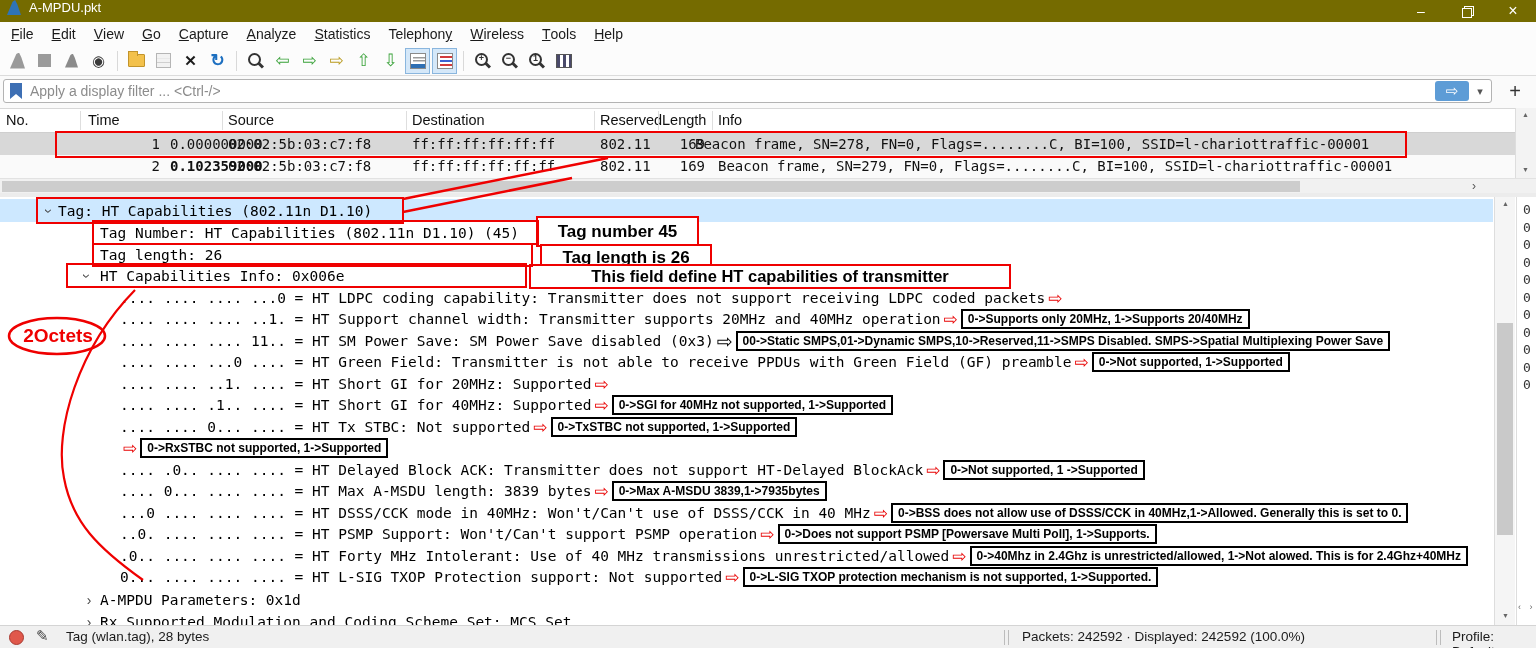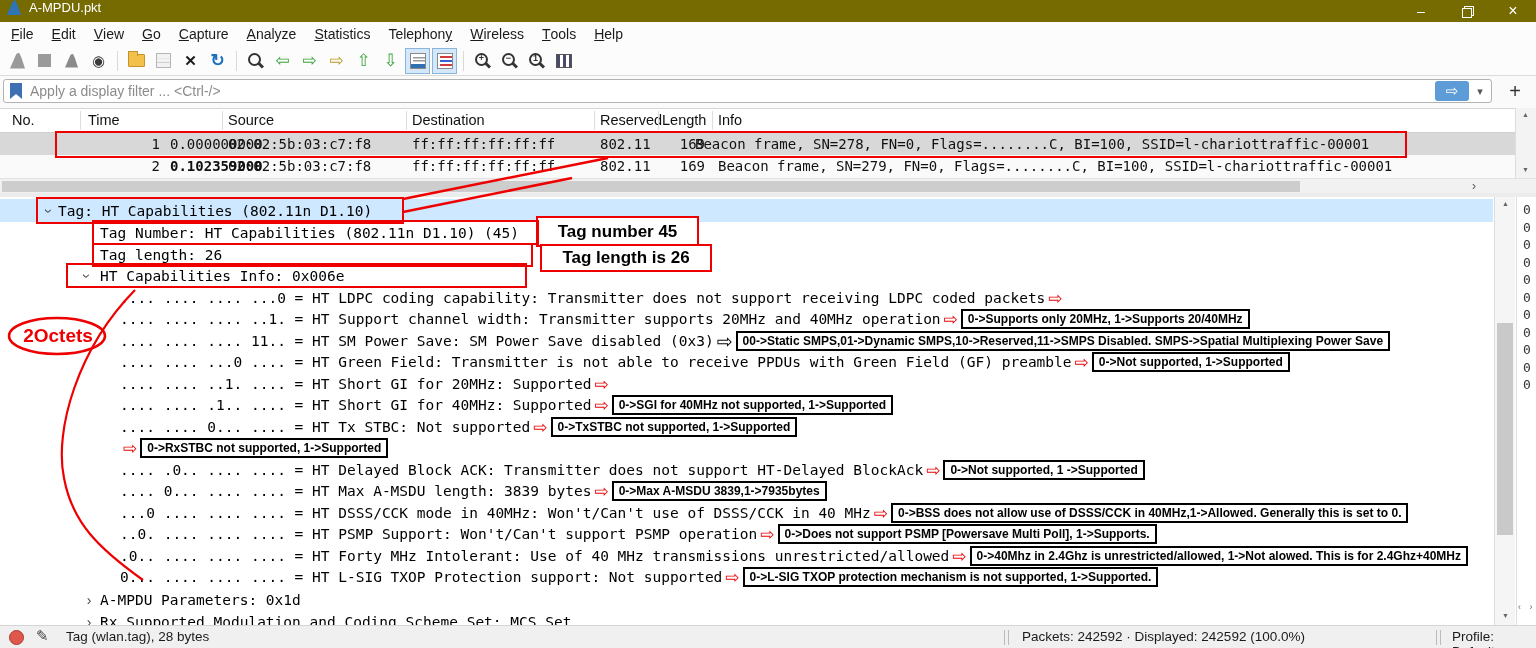--- a/index.html
+++ b/index.html
@@ -247,21 +247,21 @@
       <span id="filter-caret">
           <span>▾</span>
         </span>
     </div>
     <span id="filter-plus">
         <span>+</span>
       </span>
   </div>
 
   <div id="pktheader">
-    <span class="hcell" style="left:12px">No.</span>
+    <span class="hcell" style="left:6px">No.</span>
     <span class="hcell" style="left:88px">Time</span>
     <span class="hcell" style="left:228px">Source</span>
     <span class="hcell" style="left:412px">Destination</span>
     <span class="hcell" style="left:600px">Reserved</span>
     <span class="hcell" style="left:662px">Length</span>
     <span class="hcell" style="left:718px">Info</span>
   </div>
   <span class="hsep" style="left:80px"></span>
   <span class="hsep" style="left:222px"></span>
   <span class="hsep" style="left:406px"></span>
@@ -385,20 +385,21 @@
     <span class="exp" style="left:82px;top:414px">›</span>
     <span class="tree" style="left:100px;top:414px">Rx Supported Modulation and Coding Scheme Set: MCS Set</span>
 
     <div class="redbox redbox-top" style="left:36px;top:0;width:368px;height:27px"></div>
     <div class="redbox redbox-top" style="left:92px;top:23px;width:447px;height:25px"></div>
     <div class="redbox redbox-top" style="left:92px;top:46px;width:441px;height:24px"></div>
     <div class="redbox redbox-top" style="left:66px;top:66px;width:461px;height:25px"></div>
 
     <div class="rednote" id="note-tagnum">Tag number 45</div>
     <div class="rednote" id="note-taglen">Tag length is 26</div>
+    <div class="rednote" id="note-htcap">This field define HT capabilities of transmitter</div>
     <div id="octets-label">2Octets</div>
 
 
     <div id="detail-vscroll">
       <span class="scrollglyph" style="top:3px;left:7px">▲</span>
       <span class="scrollglyph" style="top:415px;left:7px">▼</span>
       <span id="dthumb"></span>
     </div>
     <div id="bytes-sliver">
       <div id="bytes-col" style="white-space: pre;">0

